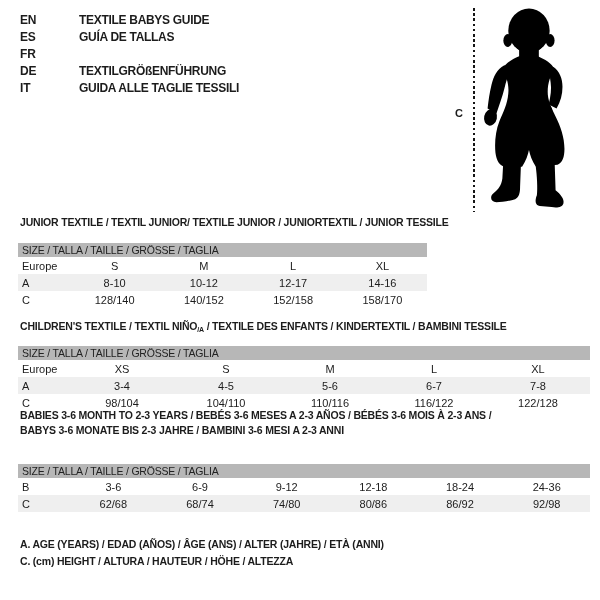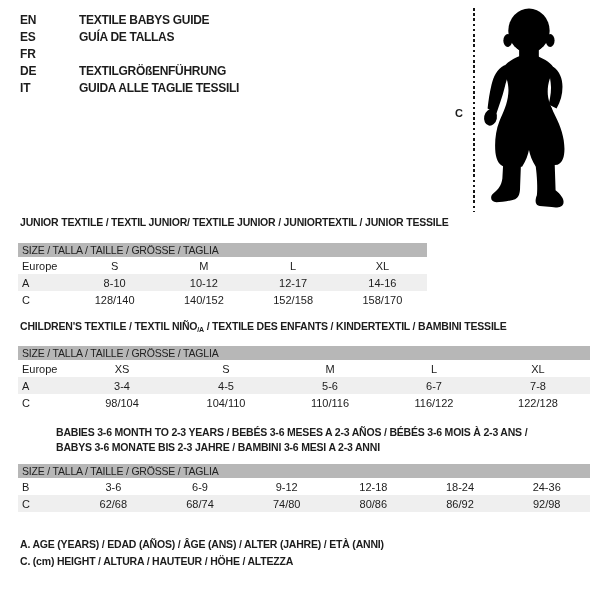--- a/index.html
+++ b/index.html
@@ -21,21 +21,21 @@
   .c-label { position:absolute; left:455px; top:107px; font-size:11px; font-weight:bold; }
   .baby-svg { position:absolute; left:475px; top:5px; width:104px; height:207px; }
 
   
   .sec-title {
     position:absolute; left:20px; font-size:10.5px; font-weight:bold;
     letter-spacing:-0.2px; white-space:nowrap; line-height:15px;
   }
   .t1-title { top:215px; }
   .t2-title { top:319px; }
-  .t3-title { top:425px;margin-left:36px; }
+  .t3-title { top:408px; }
   .sub-a { font-size:7px; vertical-align:-2px; font-weight:bold; }
 
   
   .size-table { position:absolute; left:18px; }
   .t1 { top:243px; width:409px; }
   .t2 { top:346px; width:572px; }
   .t3 { top:464px; width:572px; }
   .tbar {
     height:14px; background:#b7b7b7; display:flex; align-items:center;
     padding-left:4px; box-sizing:border-box; font-size:10.5px; color:#222222;

